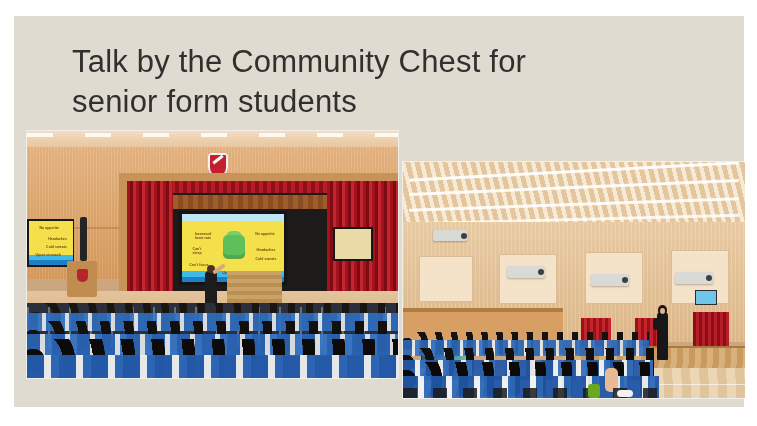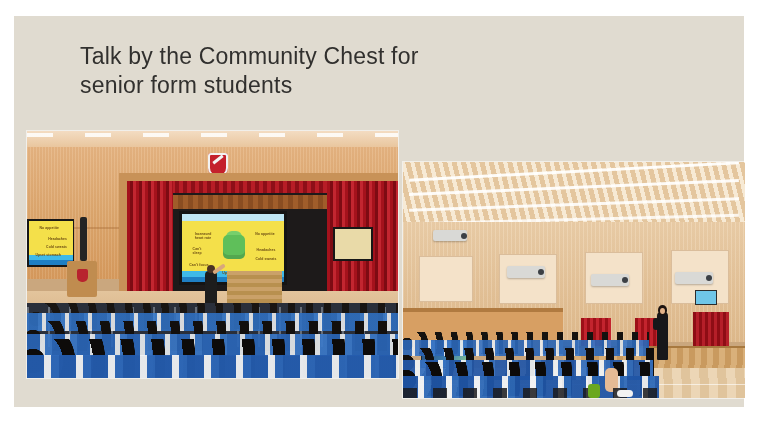--- a/index.html
+++ b/index.html
@@ -5,22 +5,22 @@
   html,body{margin:0;padding:0;background:#ffffff;}
   body{width:757px;height:426px;overflow:hidden;font-family:"Liberation Sans",sans-serif;}
 
   .slide{position:absolute;left:0;top:0;width:757px;height:426px;background:#ffffff;}
 
   
   .panel{position:absolute;left:14px;top:16px;width:730px;height:391px;background:#e0dbd0;}
 
   
   .title{position:absolute;left:72px;top:42px;width:600px;
-         font-size:23px;line-height:1.28;color:#31302e;letter-spacing:.2px;
-         font-family:"Liberation Sans",sans-serif;font-weight:400;white-space:pre-line;margin-left:8px;}
+         font-size:31px;line-height:1.28;color:#31302e;letter-spacing:.2px;
+         font-family:"Liberation Sans",sans-serif;font-weight:400;white-space:pre-line;}
 
   
   .photo{position:absolute;overflow:hidden;background:#caa77e;}
   .photoL{left:27px;top:131px;width:371px;height:247px;box-shadow:0 0 0 1px rgba(255,255,255,.55);}
   .photoR{left:403px;top:162px;width:342px;height:236px;box-shadow:0 0 0 1px rgba(255,255,255,.55);}
 
   .lay{position:absolute;}
 
   
   .L-wallTop{left:0;top:0;width:371px;height:148px;

